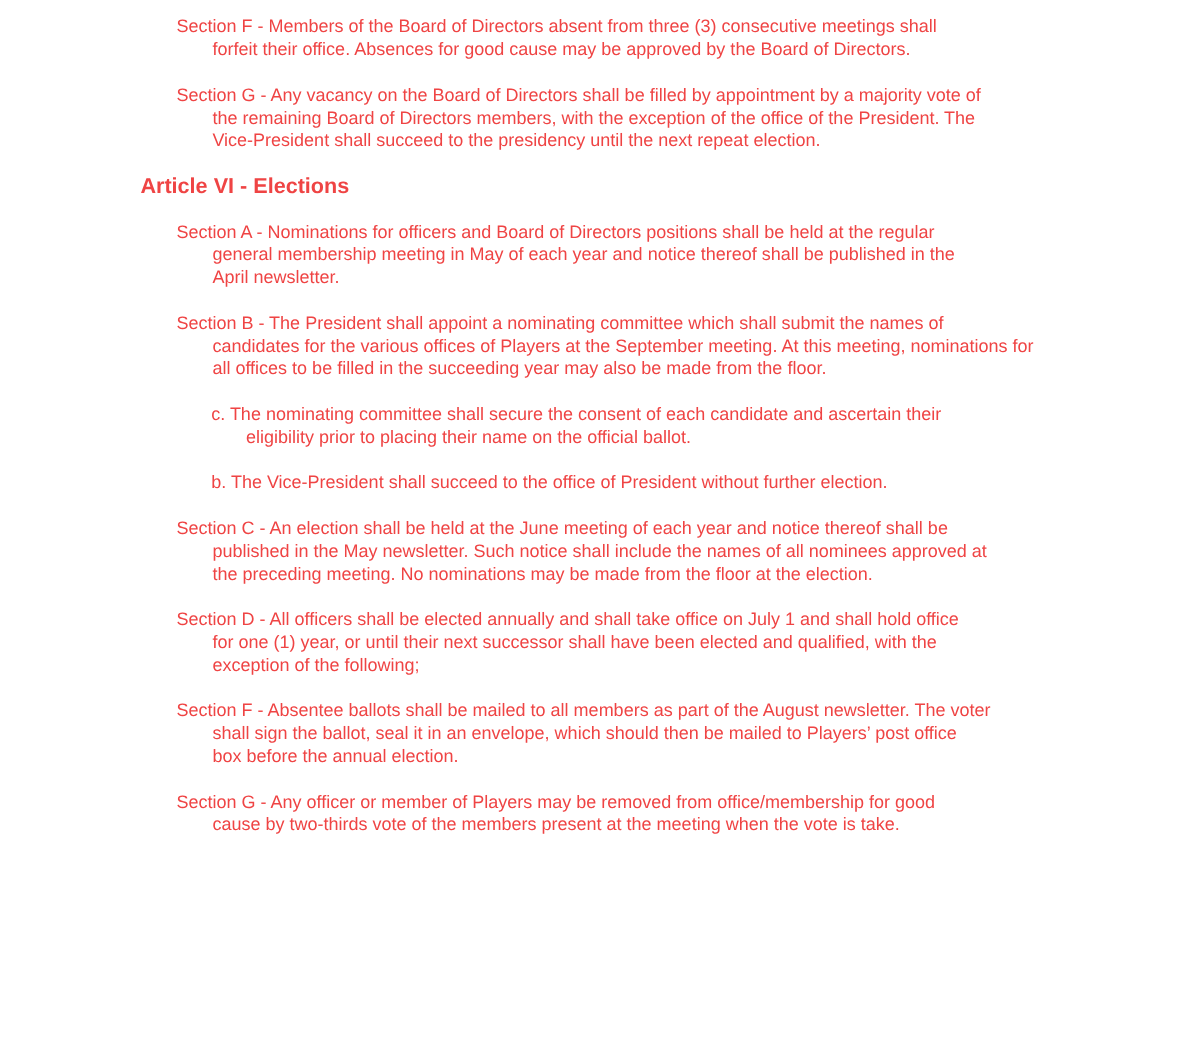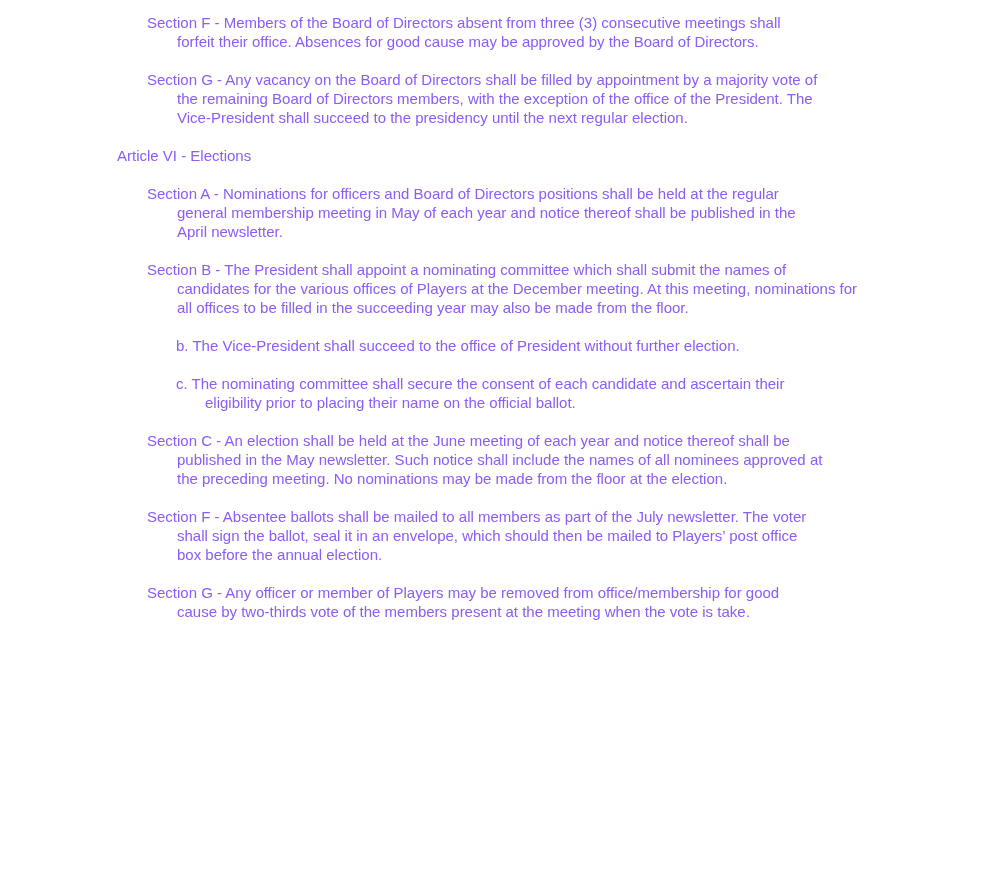--- a/index.html
+++ b/index.html
@@ -9,85 +9,88 @@
   }
   .page {
     position: relative;
     width: 1003px;
     height: 885px;
     background: #ffffff;
     overflow: hidden;
     font-family: "Liberation Sans", sans-serif;
     font-size: 15px;
     line-height: 19px;
-    color: #8b5cf6;
+    color: #ef4444;
   }
   .content {
     position: absolute;
     left: 147px;
     top: 13px;
     width: 790px;
   }
   .para {
     white-space: pre-line;
     margin: 0 0 19px 0;
     padding-left: 30px;
     text-indent: -30px;
   }
   .sub {
     margin-left: 29px;
     padding-left: 29px;
     text-indent: -29px;
   }
   .article-heading {
-    font-size: 15px;
-    font-weight: normal;
+    font-size: 18px;
+    font-weight: bold;
     margin: 0 0 19px -30px;
     padding: 0;
     text-indent: 0;
     white-space: pre-line;
   }
 </style>
 </head>
 <body>
 
 <div class="page">
   <div class="content">
 
     <p class="para">Section F - Members of the Board of Directors absent from three (3) consecutive meetings shall
 forfeit their office. Absences for good cause may be approved by the Board of Directors.</p>
 
     <p class="para">Section G - Any vacancy on the Board of Directors shall be filled by appointment by a majority vote of
 the remaining Board of Directors members, with the exception of the office of the President. The
-Vice-President shall succeed to the presidency until the next regular election.</p>
+Vice-President shall succeed to the presidency until the next repeat election.</p>
 
     <h2 class="article-heading">Article VI - Elections</h2>
 
     <p class="para">Section A - Nominations for officers and Board of Directors positions shall be held at the regular
 general membership meeting in May of each year and notice thereof shall be published in the
 April newsletter.</p>
 
     <p class="para">Section B - The President shall appoint a nominating committee which shall submit the names of
-candidates for the various offices of Players at the December meeting. At this meeting, nominations for
+candidates for the various offices of Players at the September meeting. At this meeting, nominations for
 all offices to be filled in the succeeding year may also be made from the floor.</p>
 
 
-    <p class="para sub">b. The Vice-President shall succeed to the office of President without further election.</p>
-
     <p class="para sub">c. The nominating committee shall secure the consent of each candidate and ascertain their
 eligibility prior to placing their name on the official ballot.</p>
+
+    <p class="para sub">b. The Vice-President shall succeed to the office of President without further election.</p>
 
     <p class="para">Section C - An election shall be held at the June meeting of each year and notice thereof shall be
 published in the May newsletter. Such notice shall include the names of all nominees approved at
 the preceding meeting. No nominations may be made from the floor at the election.</p>
 
+    <p class="para">Section D - All officers shall be elected annually and shall take office on July 1 and shall hold office
+for one (1) year, or until their next successor shall have been elected and qualified, with the
+exception of the following;</p>
 
 
 
-    <p class="para">Section F - Absentee ballots shall be mailed to all members as part of the July newsletter. The voter
+    <p class="para">Section F - Absentee ballots shall be mailed to all members as part of the August newsletter. The voter
 shall sign the ballot, seal it in an envelope, which should then be mailed to Players’ post office
 box before the annual election.</p>
 
     <p class="para">Section G - Any officer or member of Players may be removed from office/membership for good
 cause by two-thirds vote of the members present at the meeting when the vote is take.</p>
 
   </div>
 </div>
 
 </body></html>

